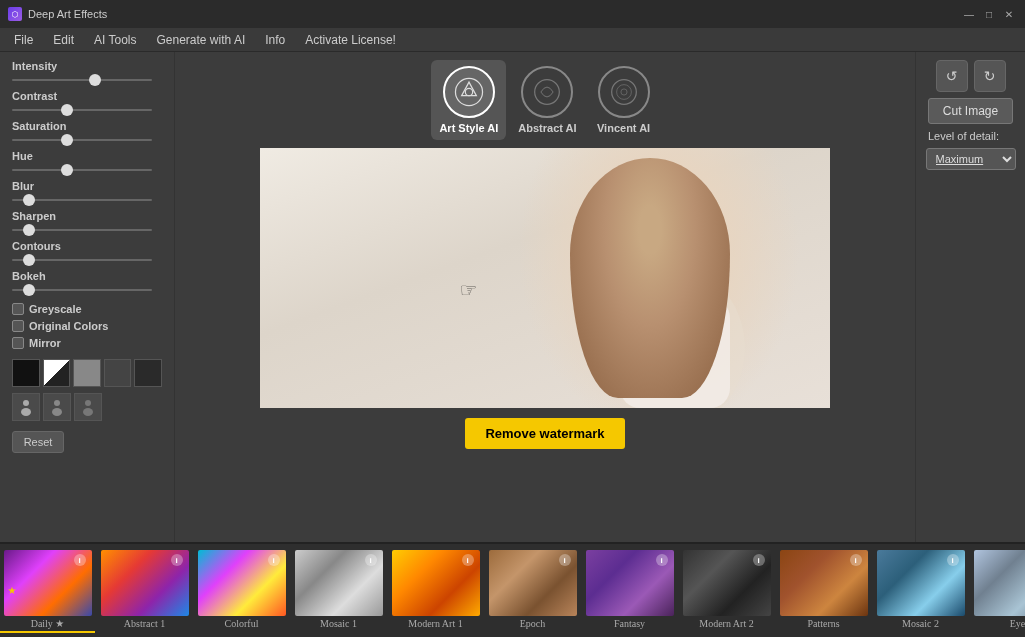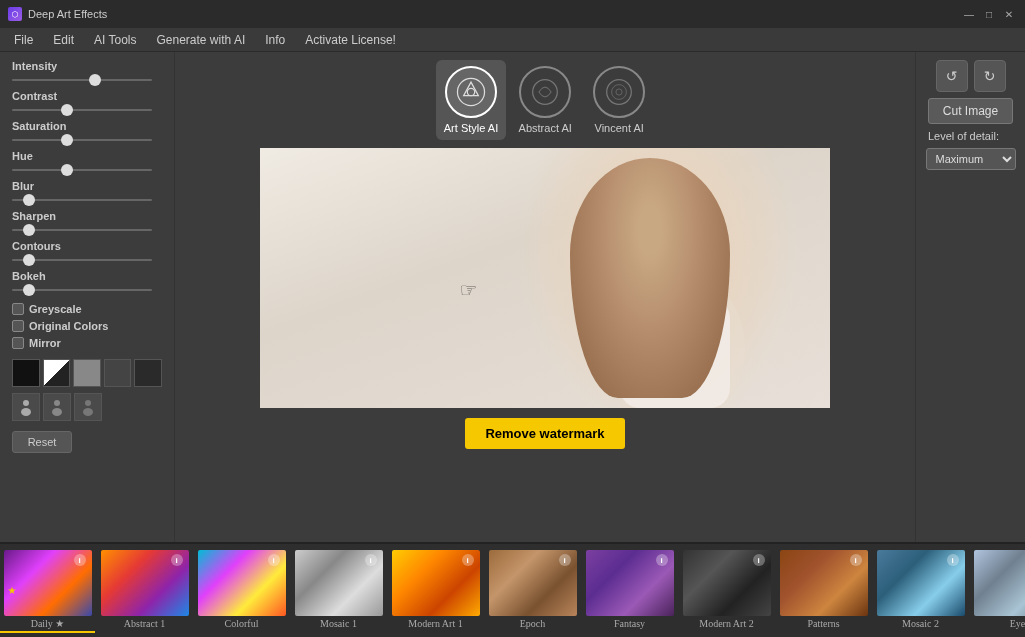--- a/index.html
+++ b/index.html
@@ -173,21 +173,21 @@
       display: flex;
       align-items: center;
       justify-content: center;
       cursor: pointer;
       font-size: 14px;
       color: #aaa;
     }
 
     .reset-btn {
       margin-top: 8px;
-      width: 60px;
+      width: 52px;
       padding: 4px 8px;
       background: #555;
       border: 1px solid #666;
       color: #ccc;
       font-size: 11px;
       cursor: pointer;
       border-radius: 3px;
       text-align: center;
     }
 
@@ -210,20 +210,21 @@
     }
     .style-tab {
       display: flex;
       flex-direction: column;
       align-items: center;
       gap: 4px;
       padding: 6px 8px;
       border-radius: 6px;
       cursor: pointer;
       min-width: 70px;
+      font-weight: bold;
     }
     .style-tab.active {
       background: #555;
     }
     .style-tab-icon {
       width: 52px;
       height: 52px;
       border-radius: 50%;
       border: 2px solid #888;
       display: flex;
@@ -307,20 +308,21 @@
     }
     .level-select {
       width: 90px;
       background: #555;
       border: 1px solid #777;
       color: #ddd;
       font-size: 11px;
       padding: 3px 5px;
       cursor: pointer;
       border-radius: 3px;
+      text-decoration: underline;
     }
 
     
     .filmstrip {
       height: 95px;
       background: #2e2e2e;
       display: flex;
       align-items: stretch;
       overflow-x: auto;
       border-top: 2px solid #222;

